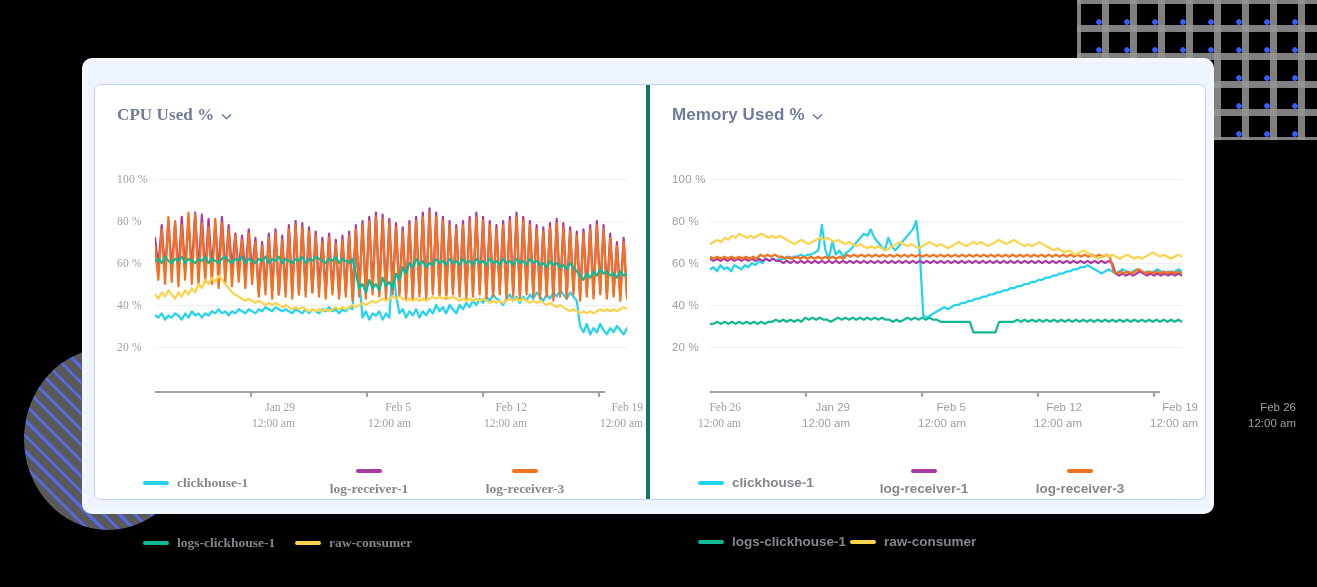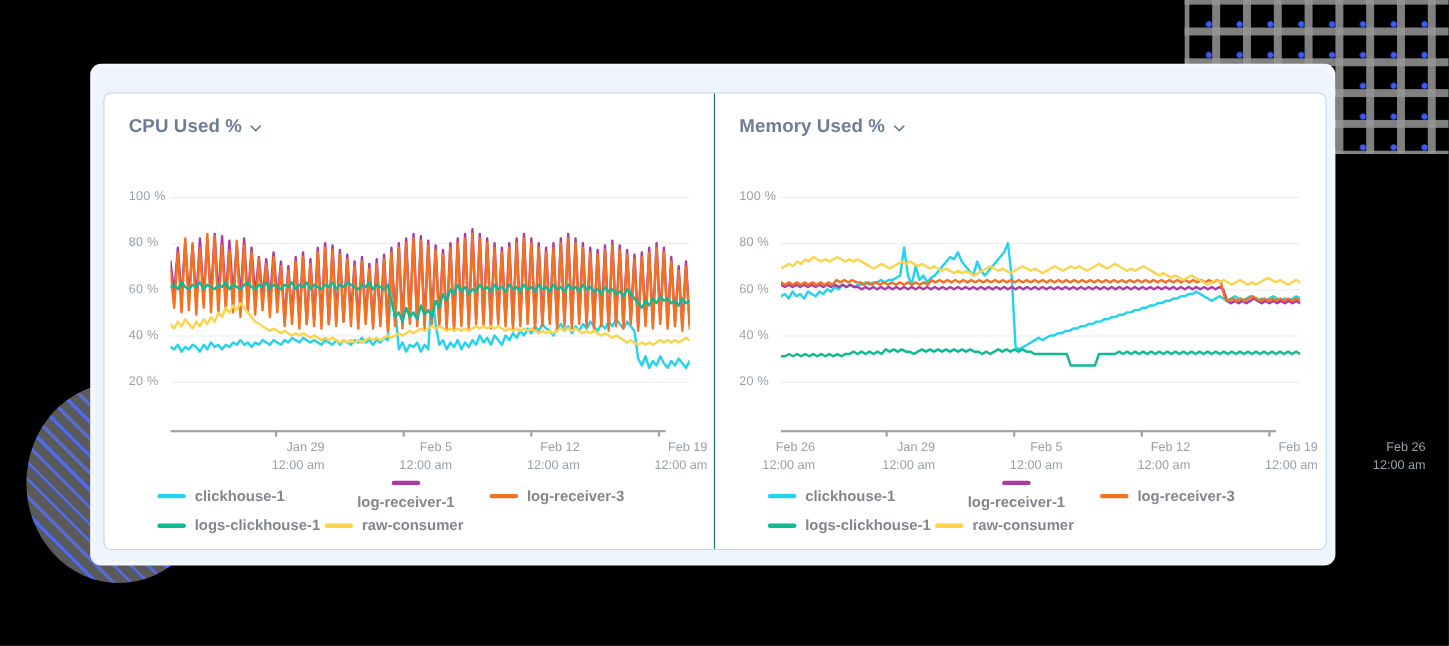--- a/index.html
+++ b/index.html
@@ -36,21 +36,21 @@
     position:absolute; left:87px; top:62px; width:1122px; height:448px;
     background:#EDF4FD; border-radius:10px;
   }
   
   #chart-card{
     position:absolute; left:94px; top:84px; width:1110px; height:414px;
     background:#FFFFFF; border:1.5px solid #BBD5F0; border-radius:7px;
     display:flex;
   }
   .panel{position:relative; flex:1 1 50%; padding:0; box-sizing:border-box;}
-  .panel.left{border-right:1px solid #0f766e;}
+  .panel.left{border-right:4px solid #0f766e;font-family:Liberation Serif, serif;}
   .panel-title{
     position:absolute; left:22px; top:20px;
     font-size:17px; font-weight:bold; color:#6E7C99; letter-spacing:.1px;
     display:flex; align-items:center; gap:7px; cursor:pointer;
   }
   .chev{display:inline-block;width:11px;height:11px;position:relative;top:1px;}
   .chev svg{display:block;}
   
   .plot-wrap{position:absolute; left:22px; top:86px; width:510px; height:230px;}
   .ylab{
@@ -71,24 +71,24 @@
   }
   .xlab .d{display:block;}
   .xlab .t{display:block;}
   
   .legend{
     position:absolute; left:48px; top:352px; width:500px;
     display:flex; flex-wrap:wrap; row-gap:6px;
   }
   .legend-item{
     display:flex; align-items:center; gap:8px; cursor:pointer;
-    font-size:13.5px; font-weight:bold; color:#83868C; white-space:nowrap;
+    font-size:13.5px; font-weight:bold; color:#83868C; white-space:nowrap;margin-top:32px;
   }
   .swatch{width:26px;height:4px;border-radius:2px;flex:none;}
-  .li-0{width:150px;} .li-1{width:152px;flex-direction:column;} .li-2{width:160px;}
+  .li-0{width:150px;} .li-1{width:152px;flex-direction:column;} .li-2{width:160px;flex-direction:column;}
   .li-3{width:152px;} .li-4{width:160px;}
 </style>
 </head>
 <body>
 
 <div id="deco-dots"></div>
 <div id="deco-blob"></div>
 
 <div id="outer-panel"></div>
 <div id="outer-panel-shadow"></div>

